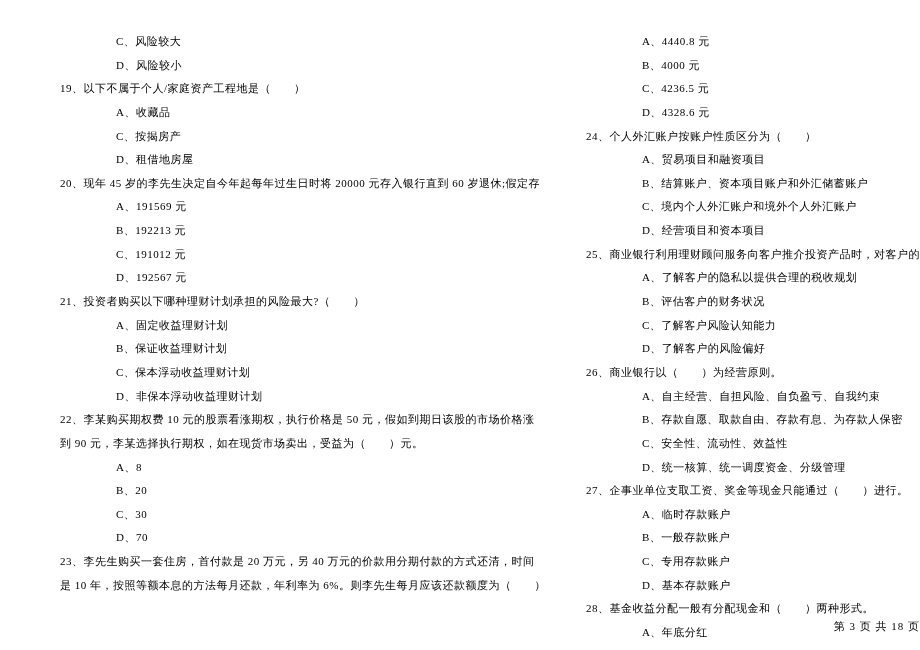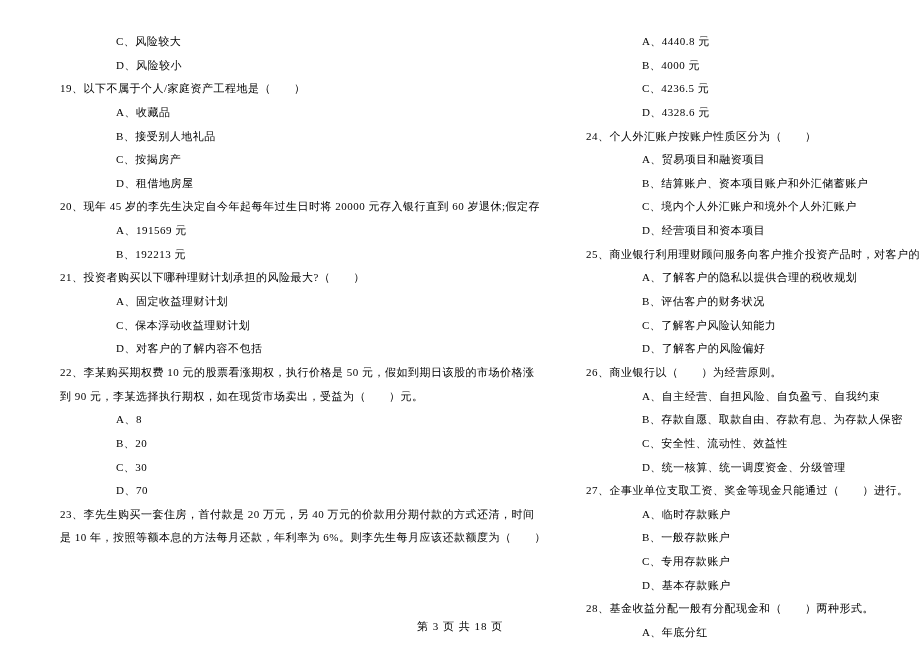--- a/index.html
+++ b/index.html
@@ -33,44 +33,46 @@
       padding-left: 56px;
     }
     .indent0 {
       padding-left: 0px;
     }
     .footer {
       position: absolute;
       bottom: 16px;
       left: 0;
       right: 0;
-      text-align: center;
+      text-align: right;
       font-size: 11px;
       letter-spacing: 1px;
     }
   </style>
 </head>
 <body>
 
 <div class="content">
   <div class="column" id="left-col">
       <div class="line indent1">C、风险较大</div>
       <div class="line indent1">D、风险较小</div>
       <div class="line indent0">19、以下不属于个人/家庭资产工程地是（　　）</div>
       <div class="line indent1">A、收藏品</div>
-      <div class="line indent1">B、接受别人地礼品</div>
       <div class="line indent1">C、按揭房产</div>
       <div class="line indent1">D、租借地房屋</div>
       <div class="line indent0">20、现年 45 岁的李先生决定自今年起每年过生日时将 20000 元存入银行直到 60 岁退休;假定存</div>
       <div class="line indent1">A、191569 元</div>
       <div class="line indent1">B、192213 元</div>
+      <div class="line indent1">C、191012 元</div>
+      <div class="line indent1">D、192567 元</div>
       <div class="line indent0">21、投资者购买以下哪种理财计划承担的风险最大?（　　）</div>
       <div class="line indent1">A、固定收益理财计划</div>
+      <div class="line indent1">B、保证收益理财计划</div>
       <div class="line indent1">C、保本浮动收益理财计划</div>
-      <div class="line indent1">D、对客户的了解内容不包括</div>
+      <div class="line indent1">D、非保本浮动收益理财计划</div>
       <div class="line indent0">22、李某购买期权费 10 元的股票看涨期权，执行价格是 50 元，假如到期日该股的市场价格涨</div>
       <div class="line indent0">到 90 元，李某选择执行期权，如在现货市场卖出，受益为（　　）元。</div>
       <div class="line indent1">A、8</div>
       <div class="line indent1">B、20</div>
       <div class="line indent1">C、30</div>
       <div class="line indent1">D、70</div>
       <div class="line indent0">23、李先生购买一套住房，首付款是 20 万元，另 40 万元的价款用分期付款的方式还清，时间</div>
       <div class="line indent0">是 10 年，按照等额本息的方法每月还款，年利率为 6%。则李先生每月应该还款额度为（　　）</div>
     </div>
   <div class="column" id="right-col">

